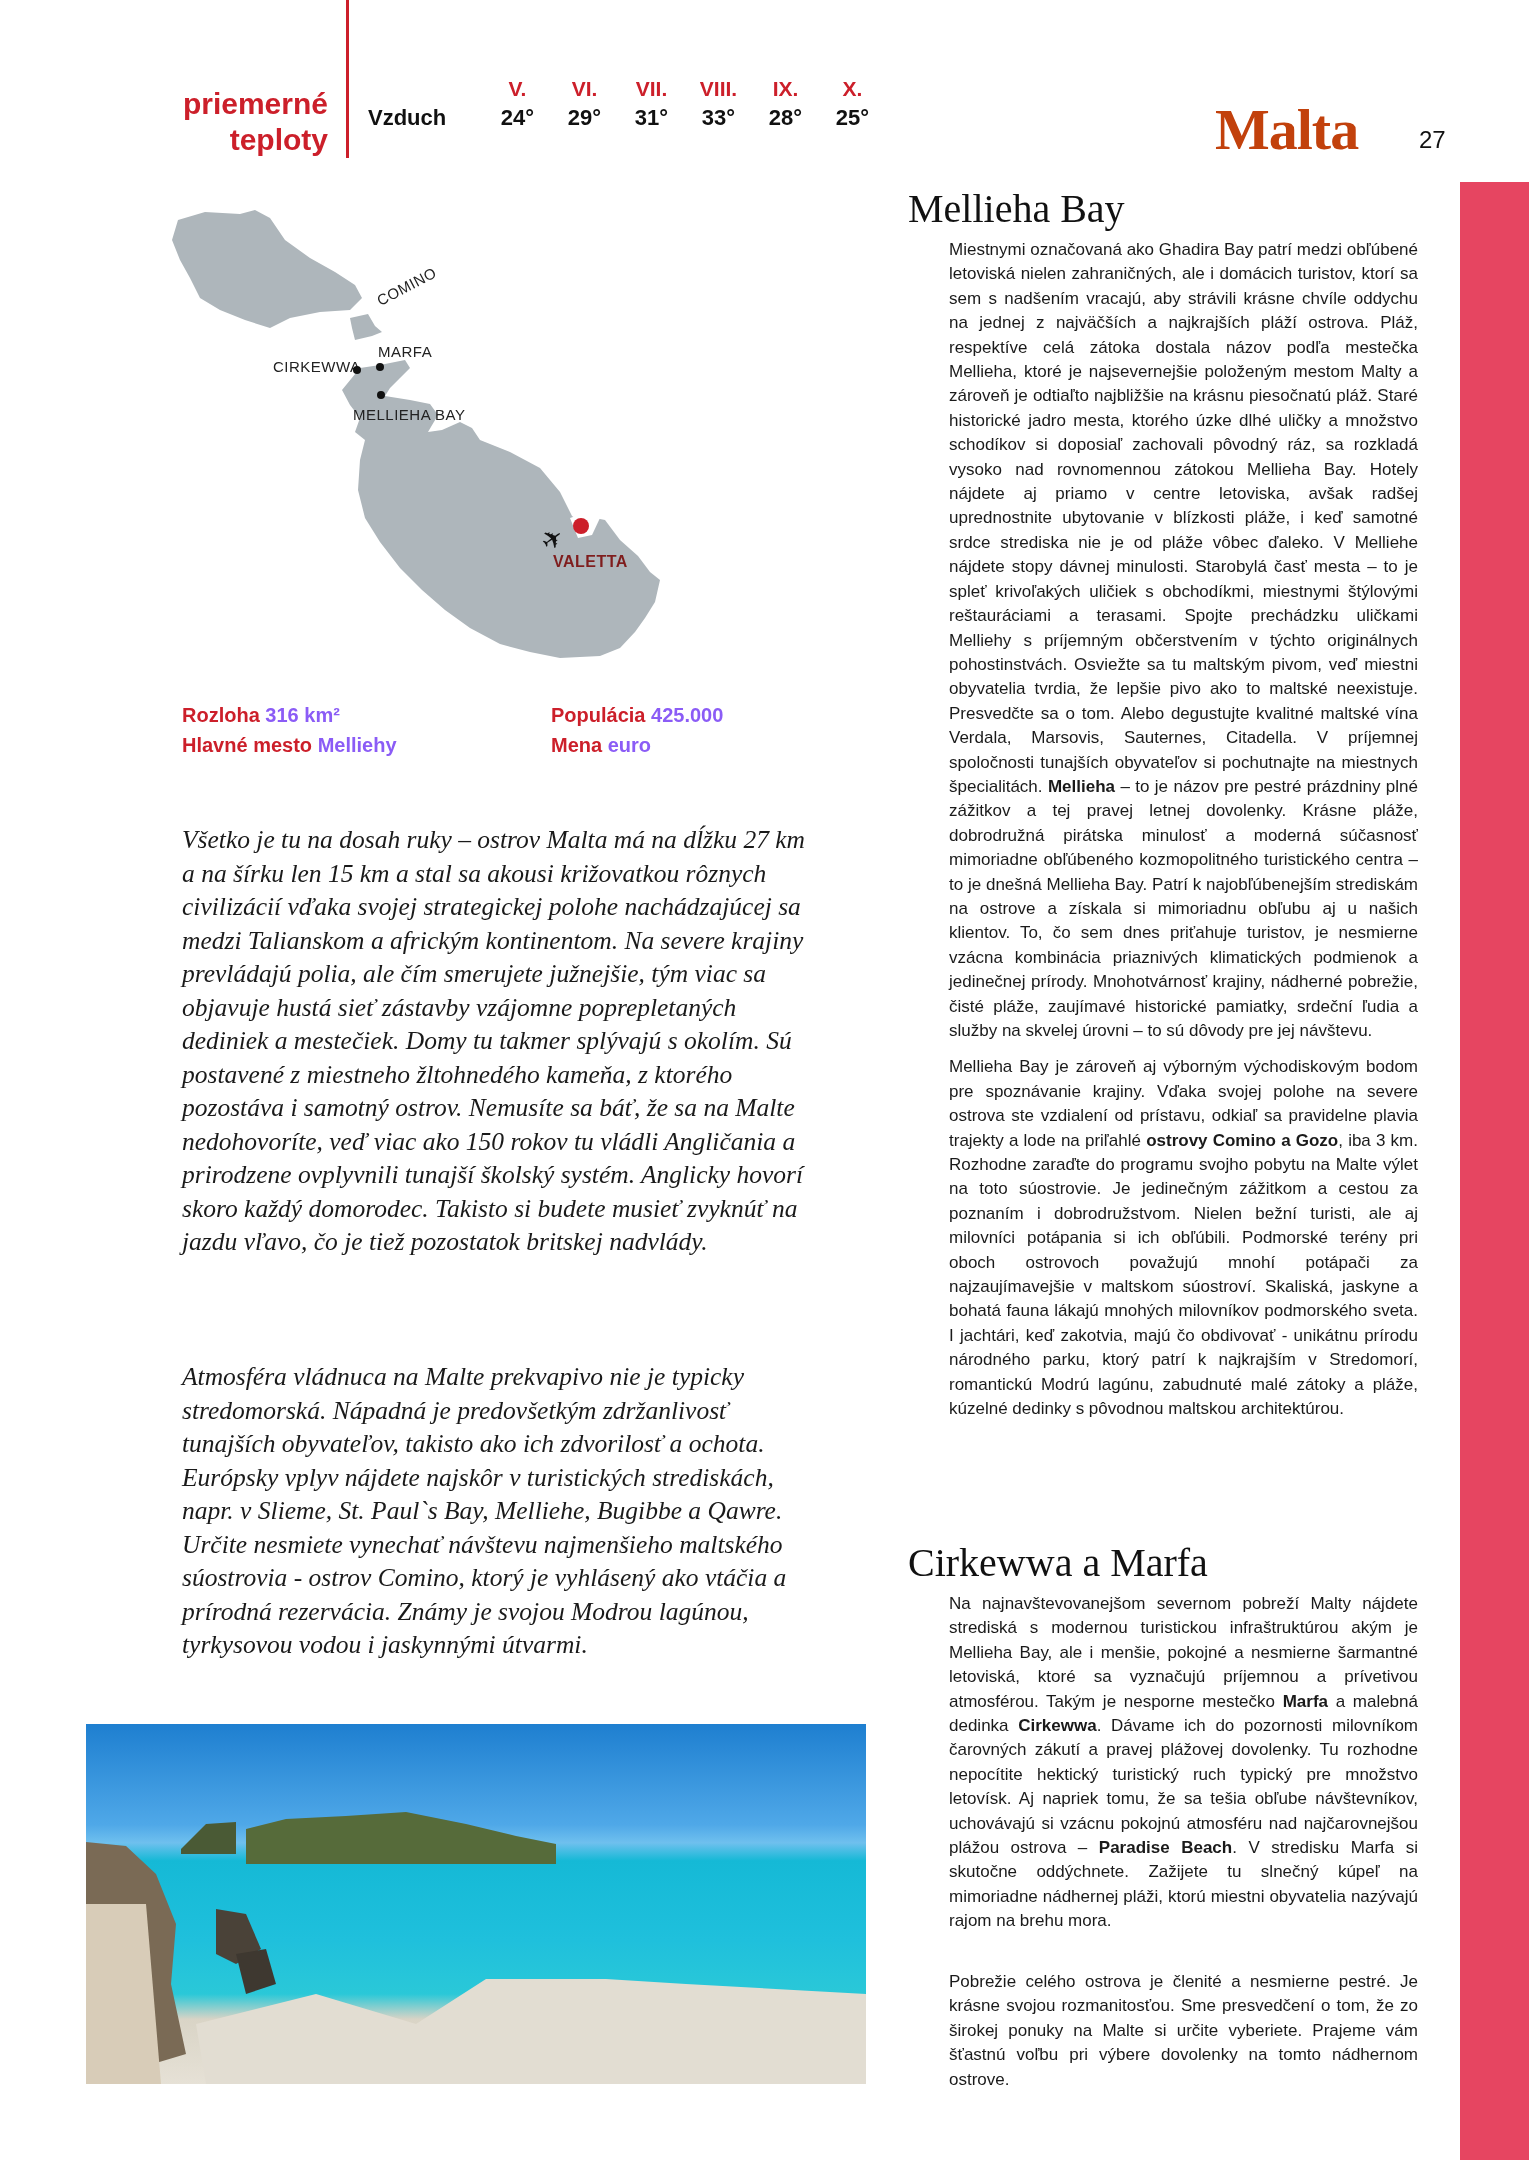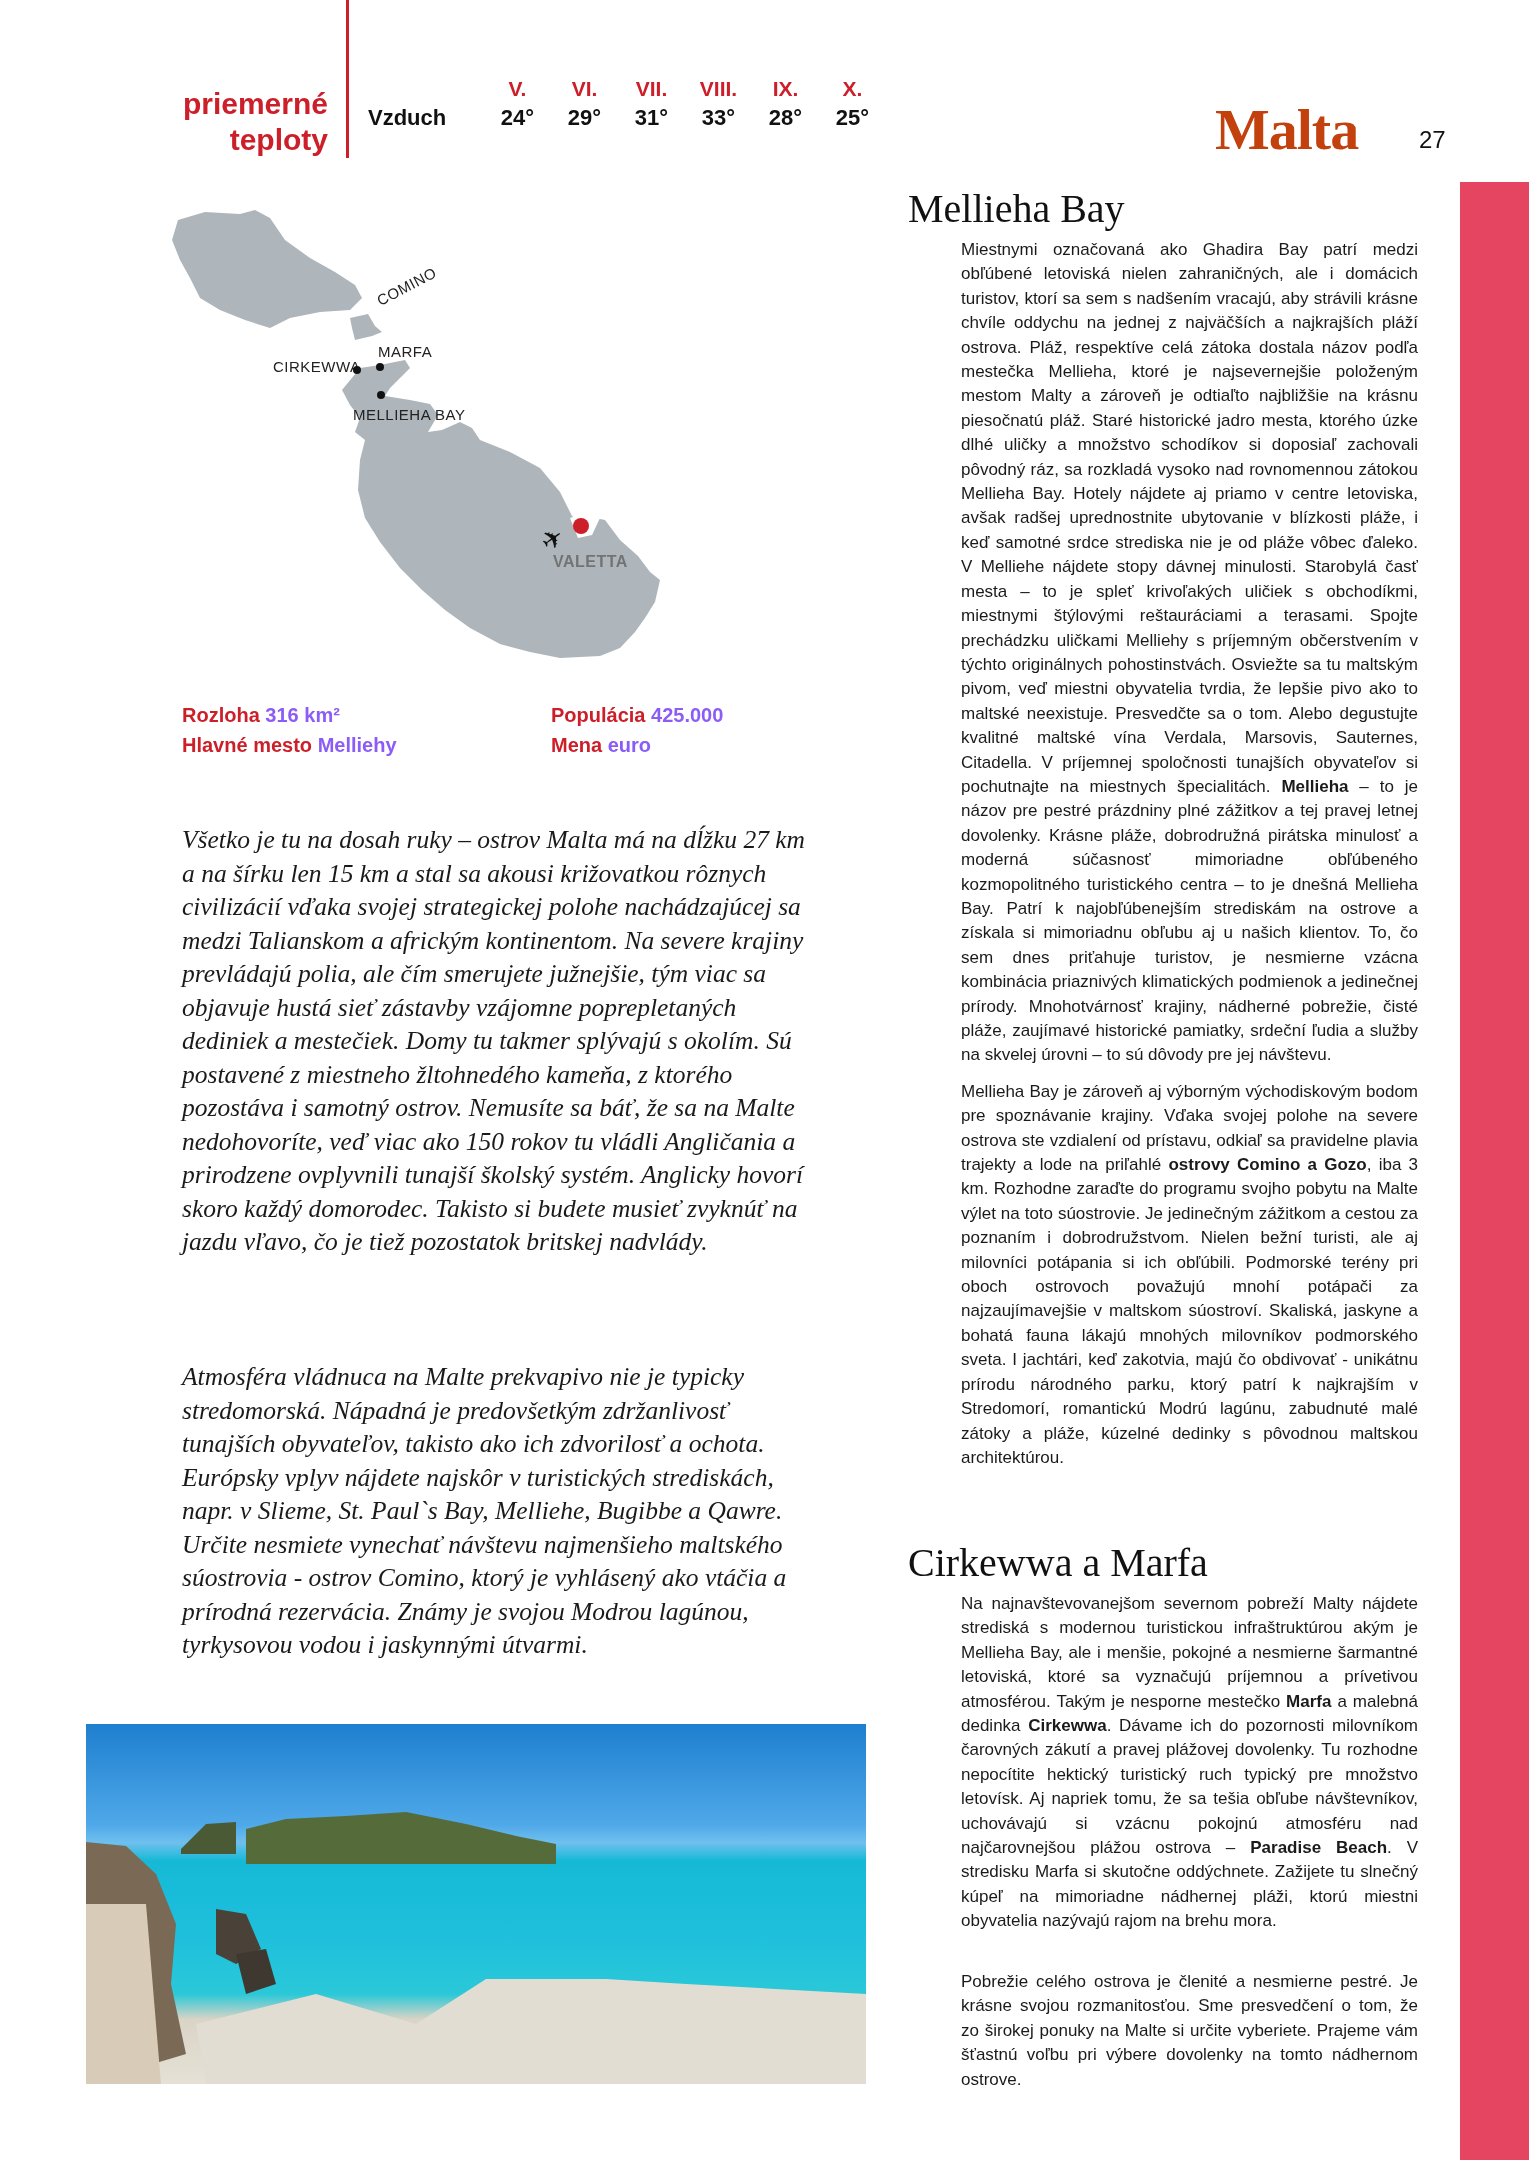--- a/index.html
+++ b/index.html
@@ -24,21 +24,21 @@
   .temp-table td.v { text-align: center; color: #111; }
 
   
   .page-title { left: 1215px; top: 90px; font-family: "Liberation Serif", "DejaVu Serif", serif;
     font-size: 58px; line-height: 80px; color: #c2410c; letter-spacing: -1px; font-weight: bold; }
   .page-number { left: 1419px; top: 126px; font-size: 24px; color: #111; }
 
   
   .map { left: 160px; top: 200px; width: 560px; height: 460px; }
   .map-label { font-size: 15px; color: #222; letter-spacing: 0.5px; white-space: nowrap; }
-  .map-label.red { color: #737373; font-weight: bold; font-size: 16px; }
+  .map-label.red { color: #7f1d1d; font-weight: bold; font-size: 16px; }
   .dot { width: 8px; height: 8px; border-radius: 50%; background: #111; }
 
   
   .facts { left: 182px; top: 700px; font-size: 20px; font-weight: bold; line-height: 30px; }
   .facts .k { color: #cc1f2a; }
   .facts .v { color: #8b5cf6; }
   .facts-right { left: 551px; }
 
   
   .intro { left: 182px; width: 628px; font-family: "Liberation Serif", "DejaVu Serif", serif;
@@ -49,21 +49,21 @@
   .photo { left: 86px; top: 1724px; width: 780px; height: 360px; overflow: hidden;
     background: linear-gradient(180deg, #1e7fd0 0%, #4fa8e8 28%, #6fc0ee 33%, #15b9d6 38%, #1fc0dc 60%, #2ac8d8 75%, #d9d4c6 82%, #e6e1d6 100%); }
   .caption { left: 108px; top: 2037px; font-family: "Liberation Serif", "DejaVu Serif", serif;
     font-style: italic; font-size: 24px; color: #ffffff; margin-top: 45px; }
 
   
   .section-title { left: 908px; font-family: "Liberation Serif", "DejaVu Serif", serif;
     font-size: 40px; line-height: 46px; color: #111; }
   .body-text { left: 945px; width: 473px; font-size: 17px; line-height: 24.4px; color: #1a1a1a;
     text-align: justify; }
-  .body-text p { margin: 0 0 12px 16px; }
+  .body-text p { margin: 0 0 12px 4px; }
   .body-text b { font-weight: bold; }
 </style>
 </head>
 <body>
 
 <div class="abs side-band"></div>
 
 <div class="abs temp-label">
   <div>priemerné</div>
   <div>teploty</div>

